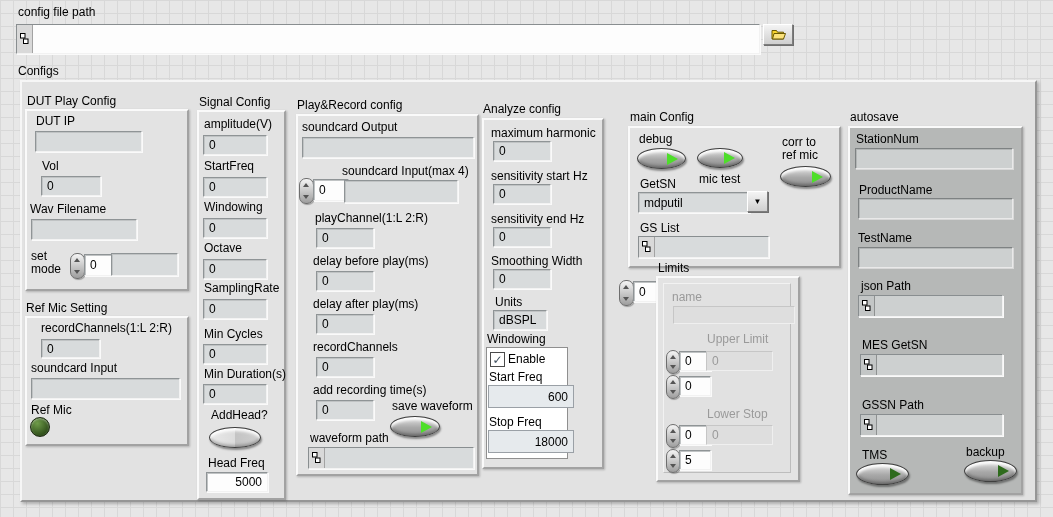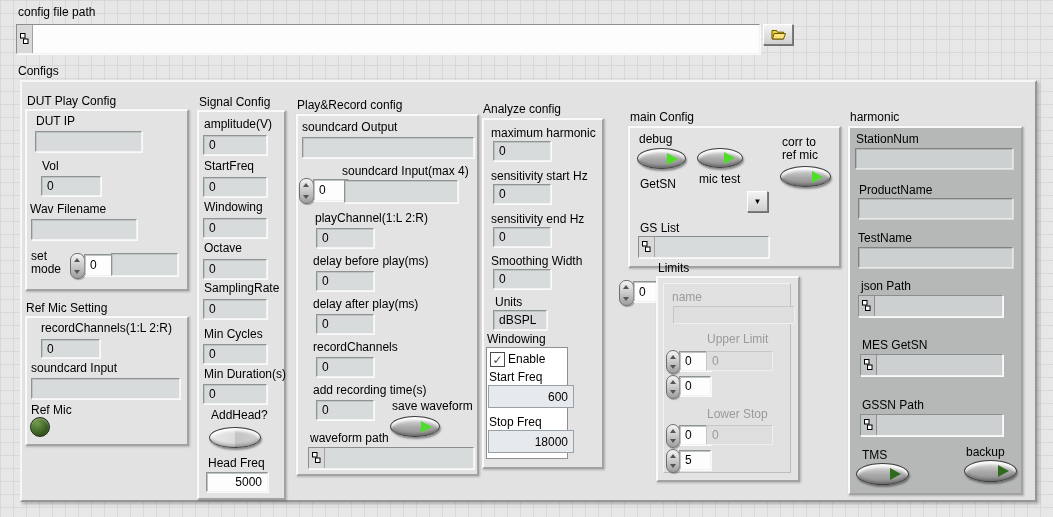--- a/index.html
+++ b/index.html
@@ -202,20 +202,21 @@
     </div>
   <div class="lbl" style="left:699px;top:133px;margin-top:40px;">mic test</div>
   <div class="toggle" style="left:697px;top:148px;width:44px;height:18px;">
       <span class="tog-arrow"></span>
     </div>
   <div class="lbl" style="left:782px;top:136px;"><span>corr to</span><br><span>ref mic</span></div>
   <div class="toggle" style="left:780px;top:166px;width:49px;height:19px;">
       <span class="tog-arrow"></span>
     </div>
   <div class="lbl" style="left:640px;top:178px;">GetSN</div>
+  <div class="fld" style="left:638px;top:192px;width:100px;height:19px;">mdputil</div>
   <div class="btn" style="left:747px;top:191px;width:19px;height:19px;">
       <span>▼</span>
     </div>
   <div class="lbl" style="left:640px;top:222px;">GS List</div>
   <div class="pathwrap" style="left:638px;top:236px;width:129px;height:20px;">
     <span class="picon">
       <svg width="9" height="12" viewBox="0 0 9 12">
           <rect x="0.5" y="0.5" width="4.5" height="4.5" fill="#fff" stroke="#000"></rect>
           <rect x="3.5" y="6" width="4.5" height="4.5" fill="#fff" stroke="#000"></rect>
         </svg>
@@ -236,21 +237,21 @@
   <div class="fld dis" style="left:706px;top:351px;width:55px;height:18px;">0</div>
   <div class="spin" style="left:666px;top:375px;width:12px;height:22px;"></div>
   <div class="fld white" style="left:679px;top:376px;width:20px;height:18px;">0</div>
   <div class="lbl dis" style="left:707px;top:408px;">Lower Stop</div>
   <div class="spin" style="left:666px;top:424px;width:12px;height:22px;"></div>
   <div class="fld white" style="left:679px;top:425px;width:20px;height:18px;">0</div>
   <div class="fld dis" style="left:706px;top:425px;width:55px;height:18px;">0</div>
   <div class="spin" style="left:666px;top:449px;width:12px;height:22px;"></div>
   <div class="fld white" style="left:679px;top:450px;width:20px;height:18px;">5</div>
 
-  <div class="lbl" style="left:850px;top:111px;">harmonic</div>
+  <div class="lbl" style="left:850px;top:111px;">autosave</div>
   <div class="box dark" style="left:848px;top:126px;width:171px;height:365px;"></div>
   <div class="lbl" style="left:856px;top:133px;">StationNum</div>
   <div class="fld dkbg" style="left:855px;top:148px;width:146px;height:19px;"></div>
   <div class="lbl" style="left:859px;top:184px;">ProductName</div>
   <div class="fld dkbg" style="left:858px;top:198px;width:143px;height:19px;"></div>
   <div class="lbl" style="left:858px;top:232px;">TestName</div>
   <div class="fld dkbg" style="left:858px;top:247px;width:143px;height:19px;"></div>
   <div class="lbl" style="left:861px;top:280px;">json Path</div>
   <div class="pathwrap dkbg" style="left:858px;top:295px;width:143px;height:20px;">
     <span class="picon">

